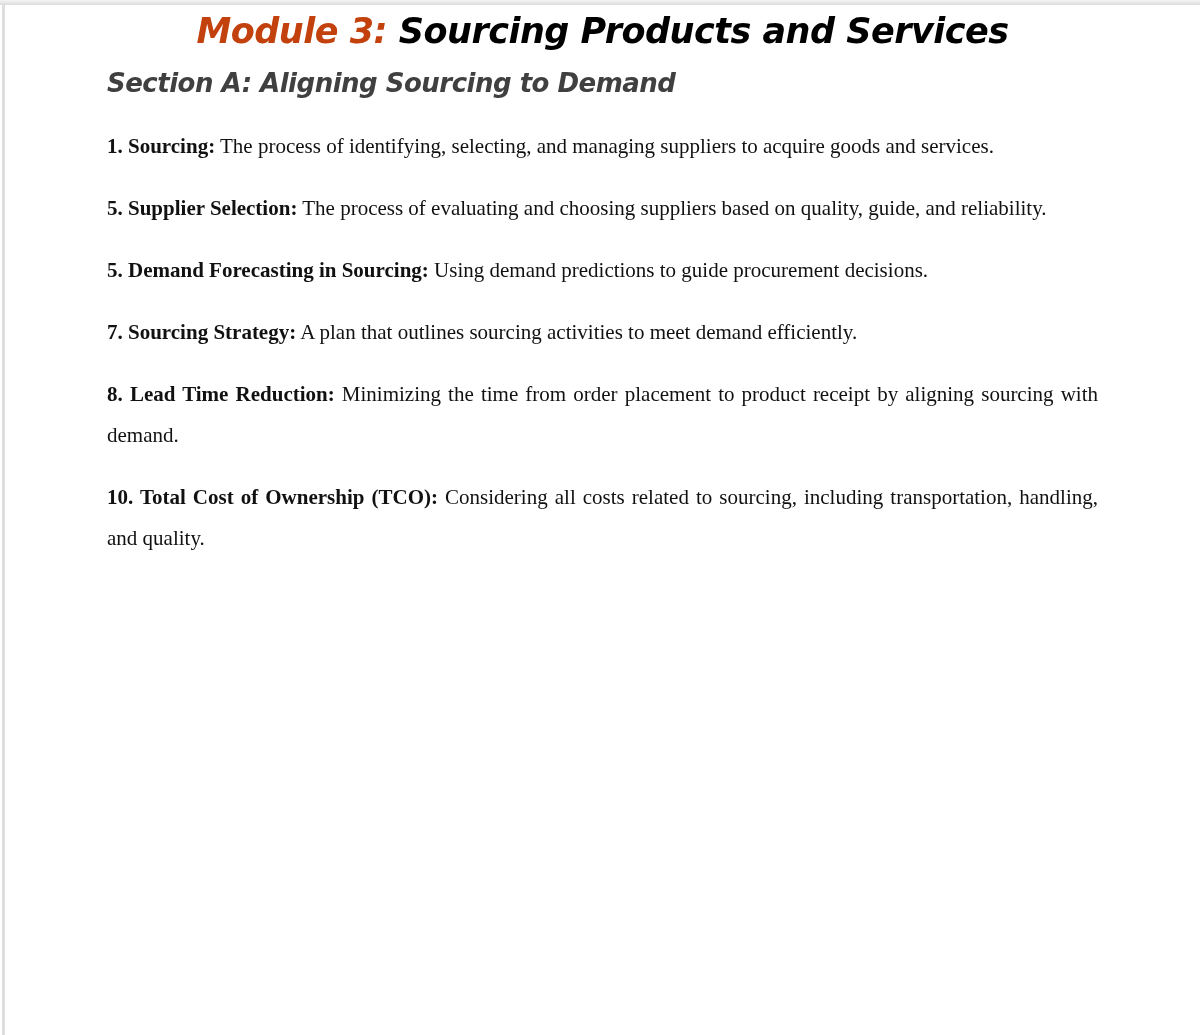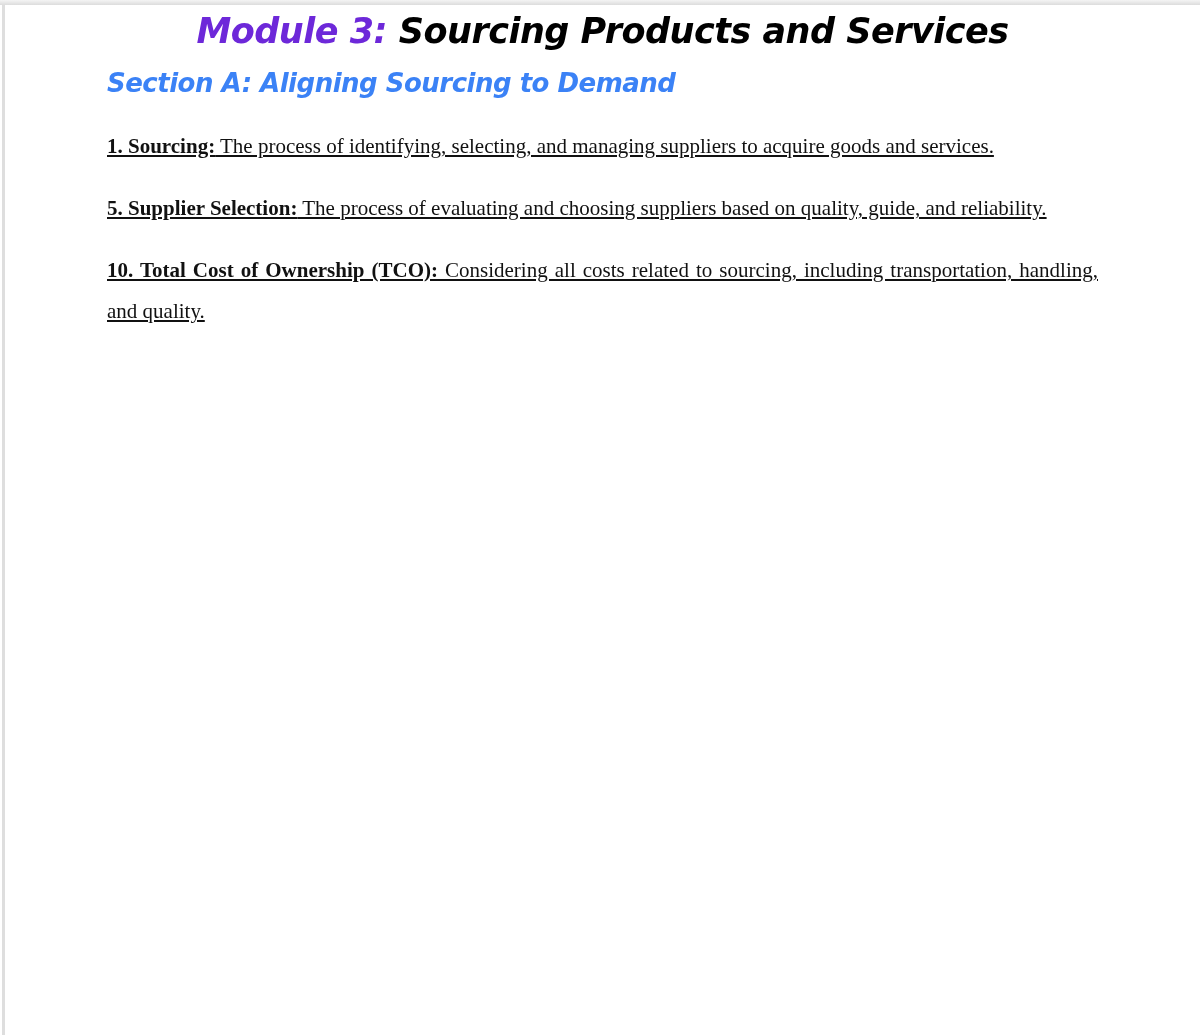--- a/index.html
+++ b/index.html
@@ -39,35 +39,34 @@
     text-align: center;
     font-family: "DejaVu Sans", sans-serif;
     font-style: italic;
     font-weight: bold;
     font-size: 35px;
     line-height: 1.35;
     letter-spacing: -0.5px;
     color: #000000;
   }
   .module-label {
-    color: #6d28d9;
+    color: #c2410c;
   }
   .section-heading {
     margin: 12px 0 0 0;
     font-family: "DejaVu Sans", sans-serif;
     font-style: italic;
     font-weight: bold;
     font-size: 26px;
     line-height: 1.3;
     letter-spacing: -0.5px;
-    color: #3b82f6;
+    color: #404040;
   }
   .content {
     margin-top: 25px;
-    text-decoration: underline;
   }
   .term {
     margin: 0 0 21px 0;
     font-size: 21px;
     line-height: 41px;
     text-align: justify;
   }
   .term-label {
     font-weight: bold;
   }
@@ -91,23 +90,32 @@
     <p class="term">
       <span class="term-label">1. Sourcing:</span><span> The process of identifying, selecting, and managing suppliers to acquire goods and services.</span>
     </p>
 
 
 
     <p class="term">
       <span class="term-label">5. Supplier Selection:</span><span> The process of evaluating and choosing suppliers based on quality, guide, and reliability.</span>
     </p>
 
+    <p class="term">
+      <span class="term-label">5. Demand Forecasting in Sourcing:</span><span> Using demand predictions to guide procurement decisions.</span>
+    </p>
 
 
+    <p class="term">
+      <span class="term-label">7. Sourcing Strategy:</span><span> A plan that outlines sourcing activities to meet demand efficiently.</span>
+    </p>
 
+    <p class="term">
+      <span class="term-label">8. Lead Time Reduction:</span><span> Minimizing the time from order placement to product receipt by aligning sourcing with demand.</span>
+    </p>
 
 
     <p class="term">
       <span class="term-label">10. Total Cost of Ownership (TCO):</span><span> Considering all costs related to sourcing, including transportation, handling, and quality.</span>
     </p>
 
   </div>
 </div>
 
 </body></html>

